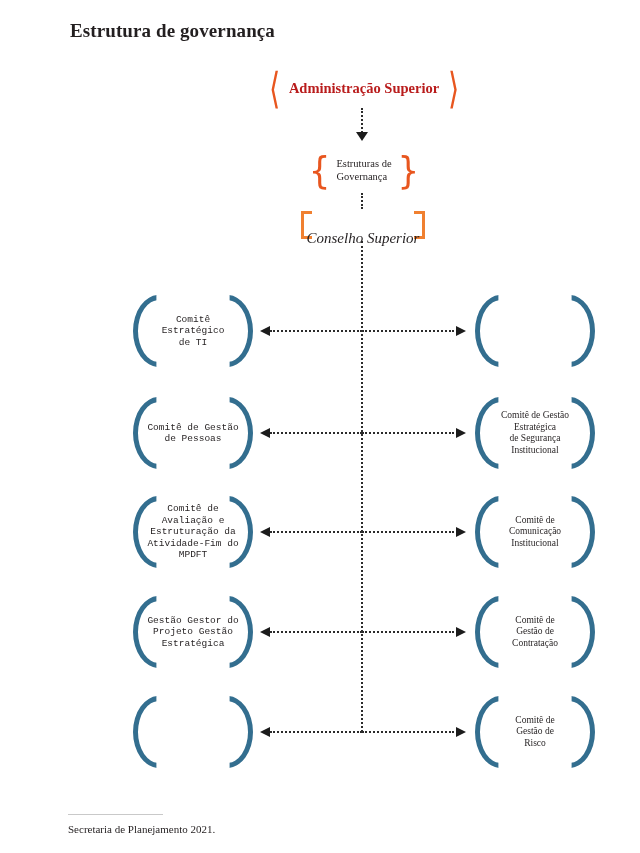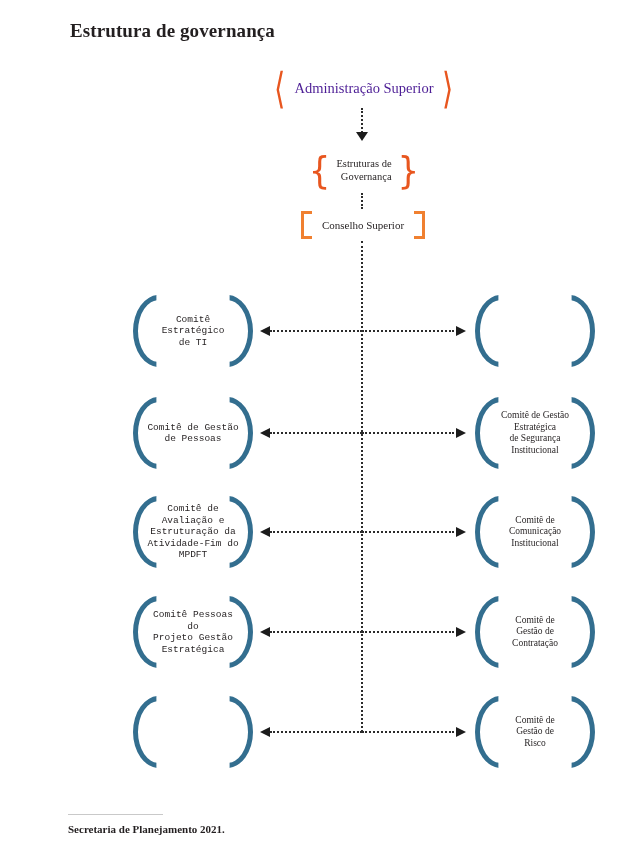--- a/index.html
+++ b/index.html
@@ -53,23 +53,23 @@
     color: #e8561f;
     font-family: "DejaVu Sans", sans-serif;
     font-weight: 300;
     transform: scaleY(1.25) scaleX(0.85);
     user-select: none;
   }
   .chev-left { margin-right: 8px; }
   .chev-right { margin-left: 8px; }
   .top-node-label {
     font-size: 14.5px;
-    font-weight: normal;
+    font-weight: bold;
     white-space: nowrap;
-    color: #4c1d95;
+    color: #b91c1c;
   }
 
   
   .brace-node {
     position: absolute;
     left: 253px;
     top: 150px;
     width: 134px;
     height: 40px;
     display: flex;
@@ -82,21 +82,21 @@
     color: #e8561f;
     font-family: "DejaVu Sans", sans-serif;
     transform: scaleY(1.1);
     user-select: none;
   }
   .brace-left { margin-right: 6px; }
   .brace-right { margin-left: 6px; }
   .brace-node-label {
     font-size: 10.5px;
     line-height: 13px;
-    text-align: right;
+    text-align: left;
     white-space: pre-line;
     color: #231f20;
   }
 
   
   .sqbracket-node {
     position: absolute;
     left: 255px;
     top: 211px;
     width: 128px;
@@ -115,29 +115,30 @@
     left: 2px;
     border-left: 3px solid #f08030;
   }
   .sqbracket-node .bkt-r {
     right: 2px;
     border-right: 3px solid #f08030;
   }
   .sqbracket-label {
     position: absolute;
     left: 0;
-    top: 0;
+    top: 13px;
     width: 128px;
     height: 28px;
     display: flex;
     align-items: center;
     justify-content: center;
-    font-size: 11px;
+    font-size: 15px;
     color: #231f20;
     white-space: nowrap;
+    font-style: italic;
   }
 
   
   .vdot {
     position: absolute;
     left: 317px;
     width: 0;
     border-left: 2px dotted #2b2b2b;
   }
   .vdot-a { top: 108px;  height: 28px; }
@@ -251,21 +252,20 @@
     height: 1px;
     background: #c9c9c9;
   }
   .footer-text {
     position: absolute;
     left: 24px;
     top: 823px;
     font-size: 11px;
     color: #231f20;
     white-space: nowrap;
-    font-weight: bold;
   }
 </style>
 </head>
 <body>
 
 <div id="page">
 
   <div class="page-title">Estrutura de governança</div>
 
   <div class="top-node">
@@ -352,21 +352,21 @@
       <span class="node-label">Comitê de
 Comunicação
 Institucional</span>
     </div>
   </div>
 
   <div class="row" style="top:632px">
     <div class="node node-left">
       <span class="paren paren-l"></span>
       <span class="paren paren-r"></span>
-      <span class="node-label">Comitê Pessoas do
+      <span class="node-label">Gestão Gestor do
 Projeto Gestão
 Estratégica</span>
     </div>
     <div class="hdot hdot-left"></div>
     <div class="arrow-left"></div>
     <div class="hdot hdot-right"></div>
     <div class="arrow-right"></div>
     <div class="node node-right">
       <span class="paren paren-l"></span>
       <span class="paren paren-r"></span>

